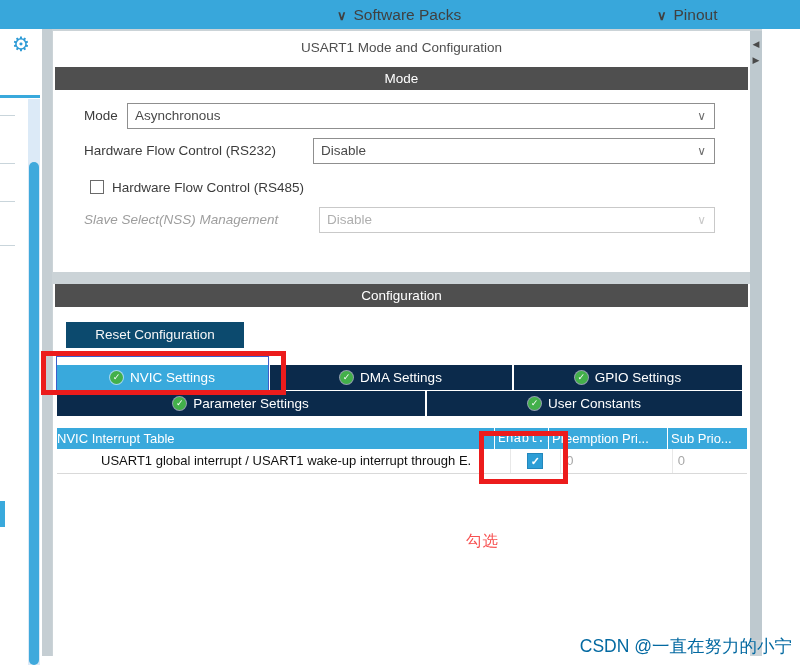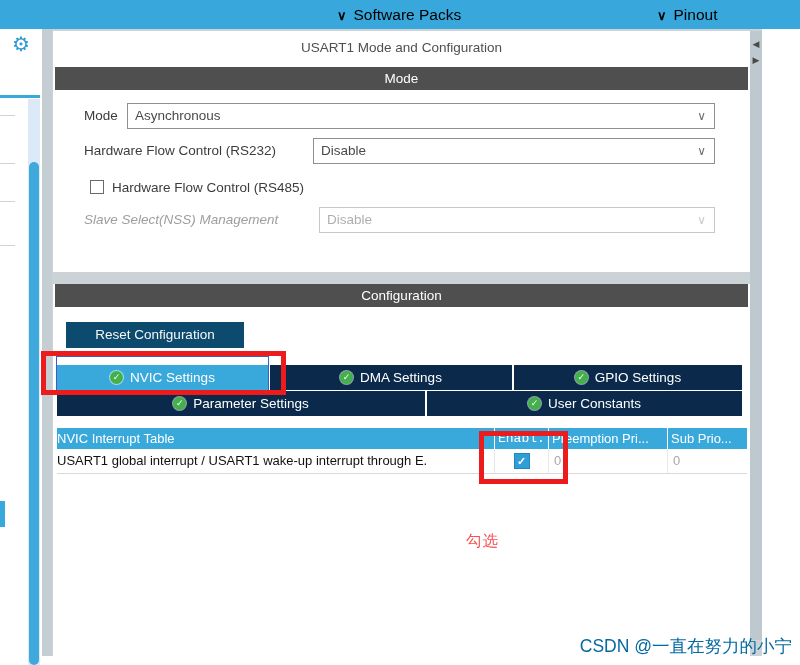--- a/index.html
+++ b/index.html
@@ -2,21 +2,21 @@
 <html><head>
 <meta charset="utf-8">
 <style>
   html,body{margin:0;padding:0;}
   body{font-family:"Liberation Sans",sans-serif;}
   #stage{position:relative;width:800px;height:665px;background:#ffffff;overflow:hidden;}
   .abs{position:absolute;box-sizing:border-box;}
 
   
   .topbar{left:0;top:0;width:800px;height:29px;background:#38A7DB;z-index:2;}
-  .topbar-item{position:absolute;top:0;height:45px;line-height:29px;color:#000000;font-size:15.5px;white-space:nowrap;cursor:pointer;}
+  .topbar-item{position:absolute;top:0;height:45px;line-height:29px;color:#404040;font-size:15.5px;white-space:nowrap;cursor:pointer;}
   .topbar-item .chev{font-size:13px;margin-right:7px;font-weight:bold;}
 
   
   .sidebar{left:0;top:29px;width:42px;height:636px;background:#ffffff;z-index:1;}
   .gear{left:12px;top:33px;font-size:20px;color:#2E9BD6;z-index:3;cursor:pointer;line-height:22px;}
   .side-accent{left:0;top:95px;width:40px;height:3px;background:#39A9DC;z-index:3;}
   .side-sep{left:0;width:15px;height:1px;background:#C9D5DB;z-index:3;}
   .side-track{left:28px;top:99px;width:12px;height:566px;background:#DCEAF7;z-index:3;}
   .side-thumb{left:29px;top:162px;width:10px;height:503px;background:#3FA9DC;border-radius:5px;z-index:4;cursor:pointer;}
   .side-marker{left:0;top:501px;width:5px;height:26px;background:#39A9DC;z-index:3;}
@@ -154,21 +154,21 @@
   </div>
 
   <div class="abs tbl">
     <div class="tbl-head">
       <div class="hc" style="width:438px;">NVIC Interrupt Table</div>
       <div class="hc" style="width:54px;font-family:Liberation Mono, monospace;">Enabl...</div>
       <div class="hc" style="width:119px;">Preemption Pri...</div>
       <div class="hc" style="width:79px;">Sub Prio...</div>
     </div>
     <div class="tbl-row">
-      <div class="rc" style="width:438px;">USART1 global interrupt / USART1 wake-up interrupt through E.</div>
+      <div class="rc" style="width:438px;margin-left:44px;">USART1 global interrupt / USART1 wake-up interrupt through E.</div>
       <div class="rc cb-cell" style="width:54px;">
         <span class="tbl-checkbox">✓</span>
       </div>
       <div class="rc num" style="width:119px;">0</div>
       <div class="rc num" style="width:79px;">0</div>
     </div>
   </div>
 
   <div class="abs red-box" style="left:41px;top:351px;width:245px;height:44px;"></div>
   <div class="abs red-box" style="left:479px;top:431px;width:89px;height:53px;"></div>

